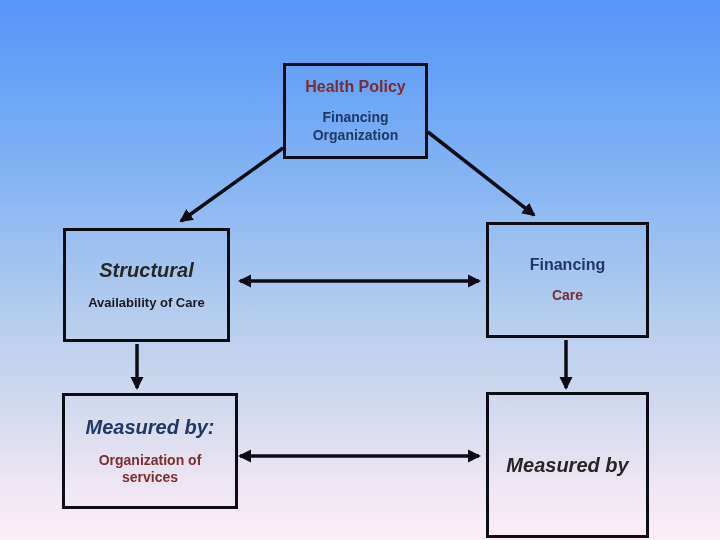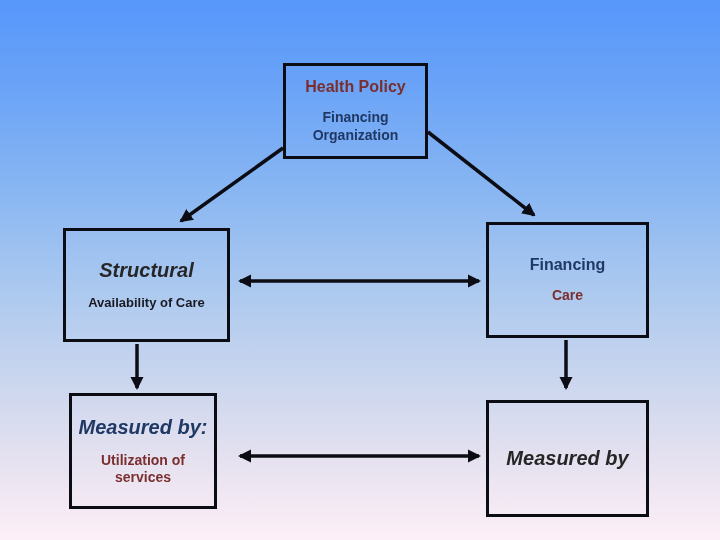--- a/index.html
+++ b/index.html
@@ -18,22 +18,22 @@
     box-sizing:border-box;
     background:transparent;
     display:flex;flex-direction:column;
     align-items:center;justify-content:center;
     text-align:center;
     padding:16px 6px;
   }
   #box-health{left:283px;top:63px;width:145px;height:96px;}
   #box-structural{left:63px;top:228px;width:167px;height:114px;}
   #box-population{left:486px;top:222px;width:163px;height:116px;}
-  #box-measured-left{left:69px;top:393px;width:148px;height:116px;}
-  #box-measured-right{left:486px;top:400px;width:163px;height:117px;gap:44px;}
+  #box-measured-left{left:62px;top:393px;width:176px;height:116px;}
+  #box-measured-right{left:486px;top:392px;width:163px;height:146px;gap:44px;}
 
   .title{font-size:16px;line-height:1.15;}
   .title.sm{font-size:20px;font-style:italic;}
   .subtitle{font-size:14px;line-height:1.25;margin-top:13px;}
   .subtitle.xs{font-size:13px;white-space:nowrap;}
   .maroon{color:#7a2e2e;}
   .navy{color:#1f3864;}
   .charcoal{color:#262626;}
   .ink{color:#1a1a24;}
 
@@ -69,20 +69,20 @@
     <div class="subtitle xs ink">Availability of Care</div>
   </div>
 
   <div class="box" id="box-population">
     <div class="title navy">Financing</div>
     <div class="subtitle maroon">Care</div>
   </div>
 
   <div class="box" id="box-measured-left">
     <div class="title sm navy">Measured by:</div>
-    <div class="subtitle maroon">Utilization of services</div>
+    <div class="subtitle maroon">Organization of services</div>
   </div>
 
   <div class="box" id="box-measured-right">
     <div class="title sm charcoal">Measured by</div>
   </div>
 
 </div>
 
 </body></html>

